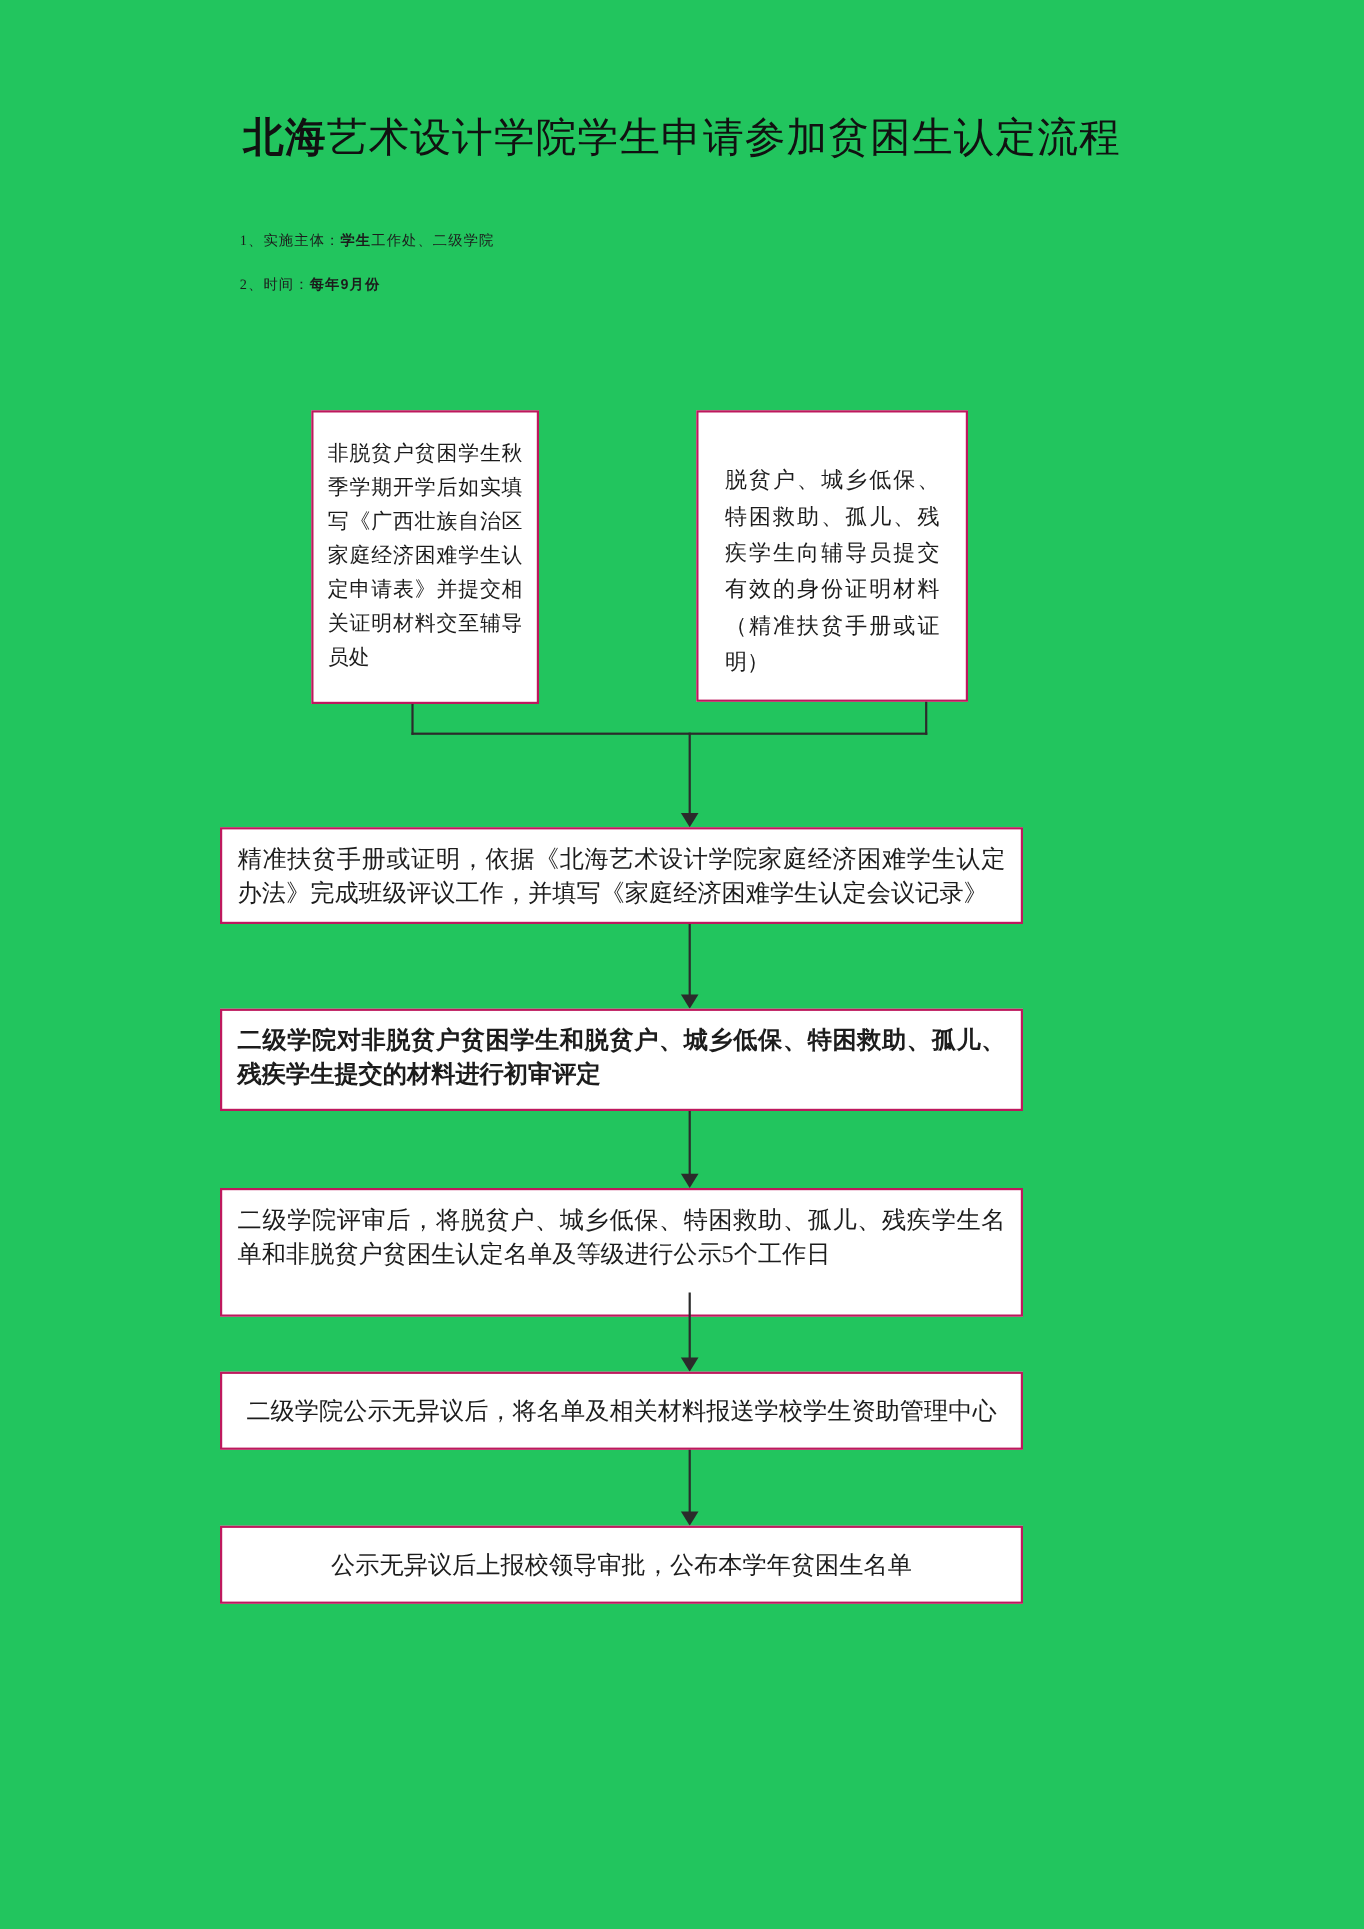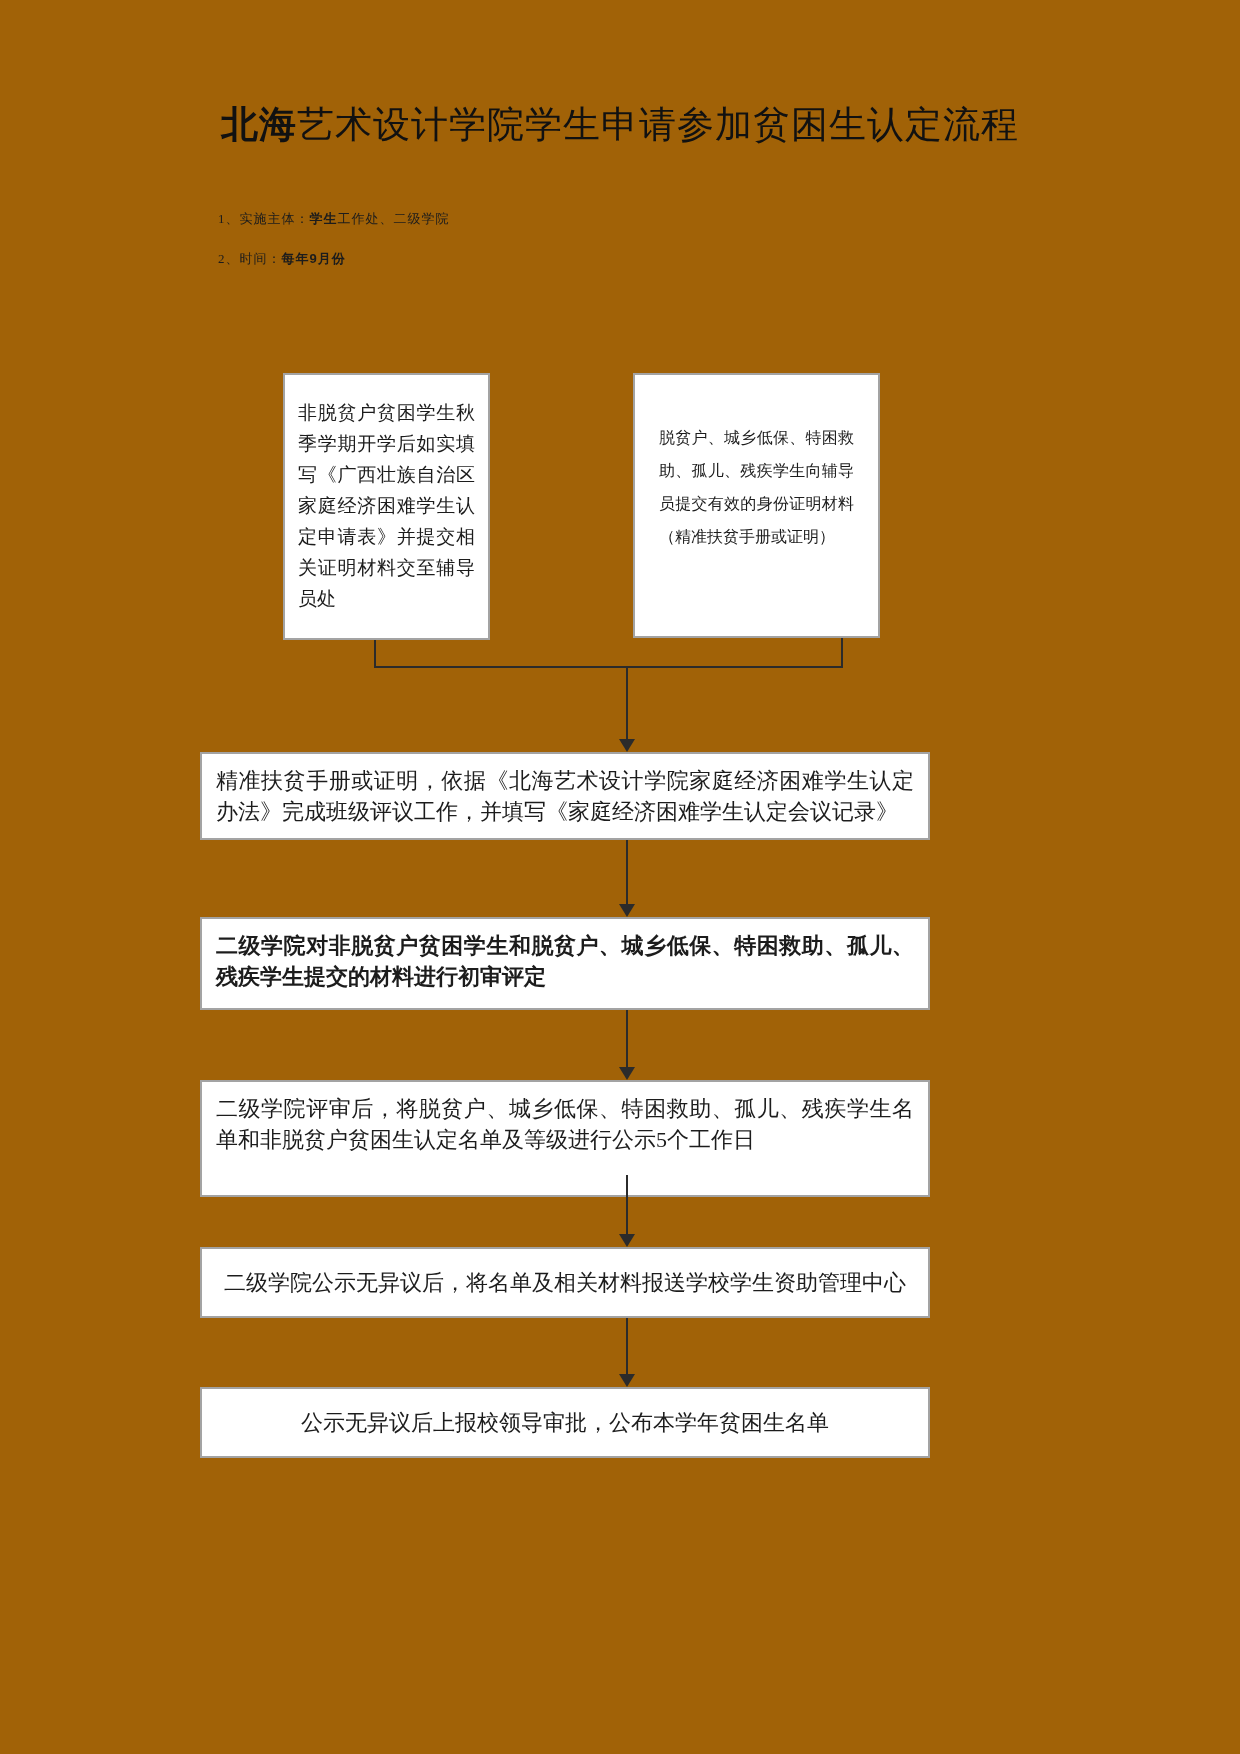--- a/index.html
+++ b/index.html
@@ -1,20 +1,20 @@
 <!DOCTYPE html>
 <html><head>
 <meta charset="utf-8">
 <style>
   html,body{margin:0;padding:0;background:#e8e8e8;}
   .page{
     position:relative;
     width:1240px;height:1754px;
     margin:0 auto;
-    background:#a16207;
+    background:#22c55e;
     font-family:"Liberation Serif","DejaVu Serif",serif;
     color:#1c1c1c;
     overflow:hidden;
   }
   .title{
     position:absolute;
     left:0;top:100px;width:1240px;
     margin:0;
     text-align:center;
     font-family:"Liberation Sans","DejaVu Sans",sans-serif;
@@ -33,36 +33,36 @@
   }
   .note-1{top:210px;}
   .note-2{top:250px;}
   .note .em{
     font-family:"Liberation Sans","DejaVu Sans",sans-serif;
     font-weight:700;
   }
   .fbox{
     position:absolute;
     box-sizing:border-box;
-    border:2px solid #a3a3a3;
+    border:2px solid #be185d;
     background:#fff;
     font-size:22px;
     line-height:31px;
     overflow:hidden;
   }
   .box-src-left{
     left:283px;top:373px;width:207px;height:267px;
     padding:22px 13px 0 13px;
     font-size:19px;line-height:31px;
     text-align:justify;
   }
   .box-src-right{
     left:633px;top:373px;width:247px;height:265px;
     padding:46px 24px 4px 24px;
-    font-size:16px;line-height:33px;
+    font-size:20px;line-height:33px;
     text-align:justify;
   }
   .box-step{
     left:200px;width:730px;
     padding:11px 14px 0 14px;
     text-align:justify;
   }
   .box-step-1{top:752px;height:88px;}
   .box-step-2{top:917px;height:93px;font-weight:bold;}
   .box-step-3{top:1080px;height:117px;}

